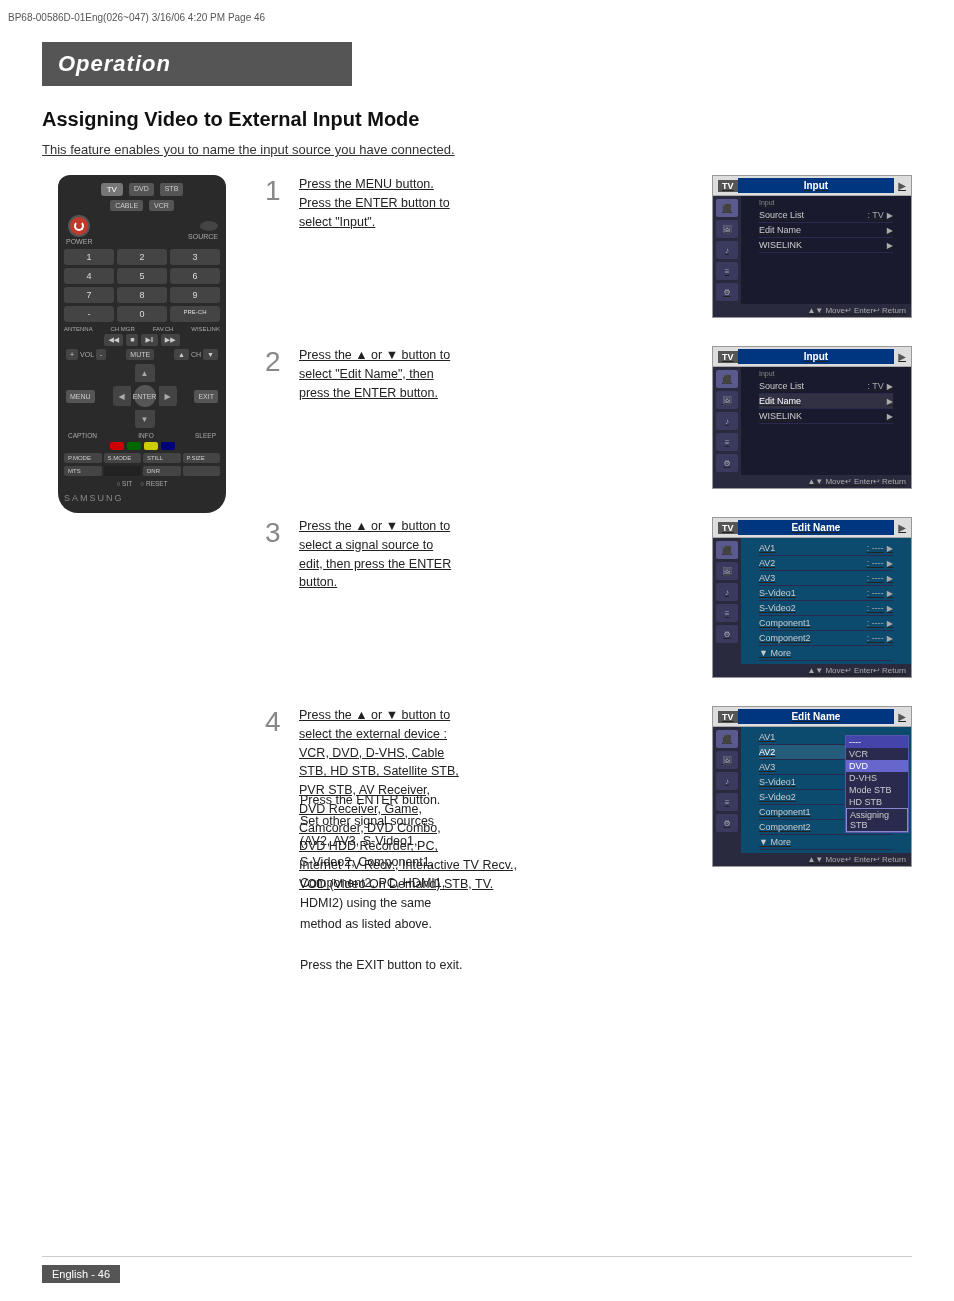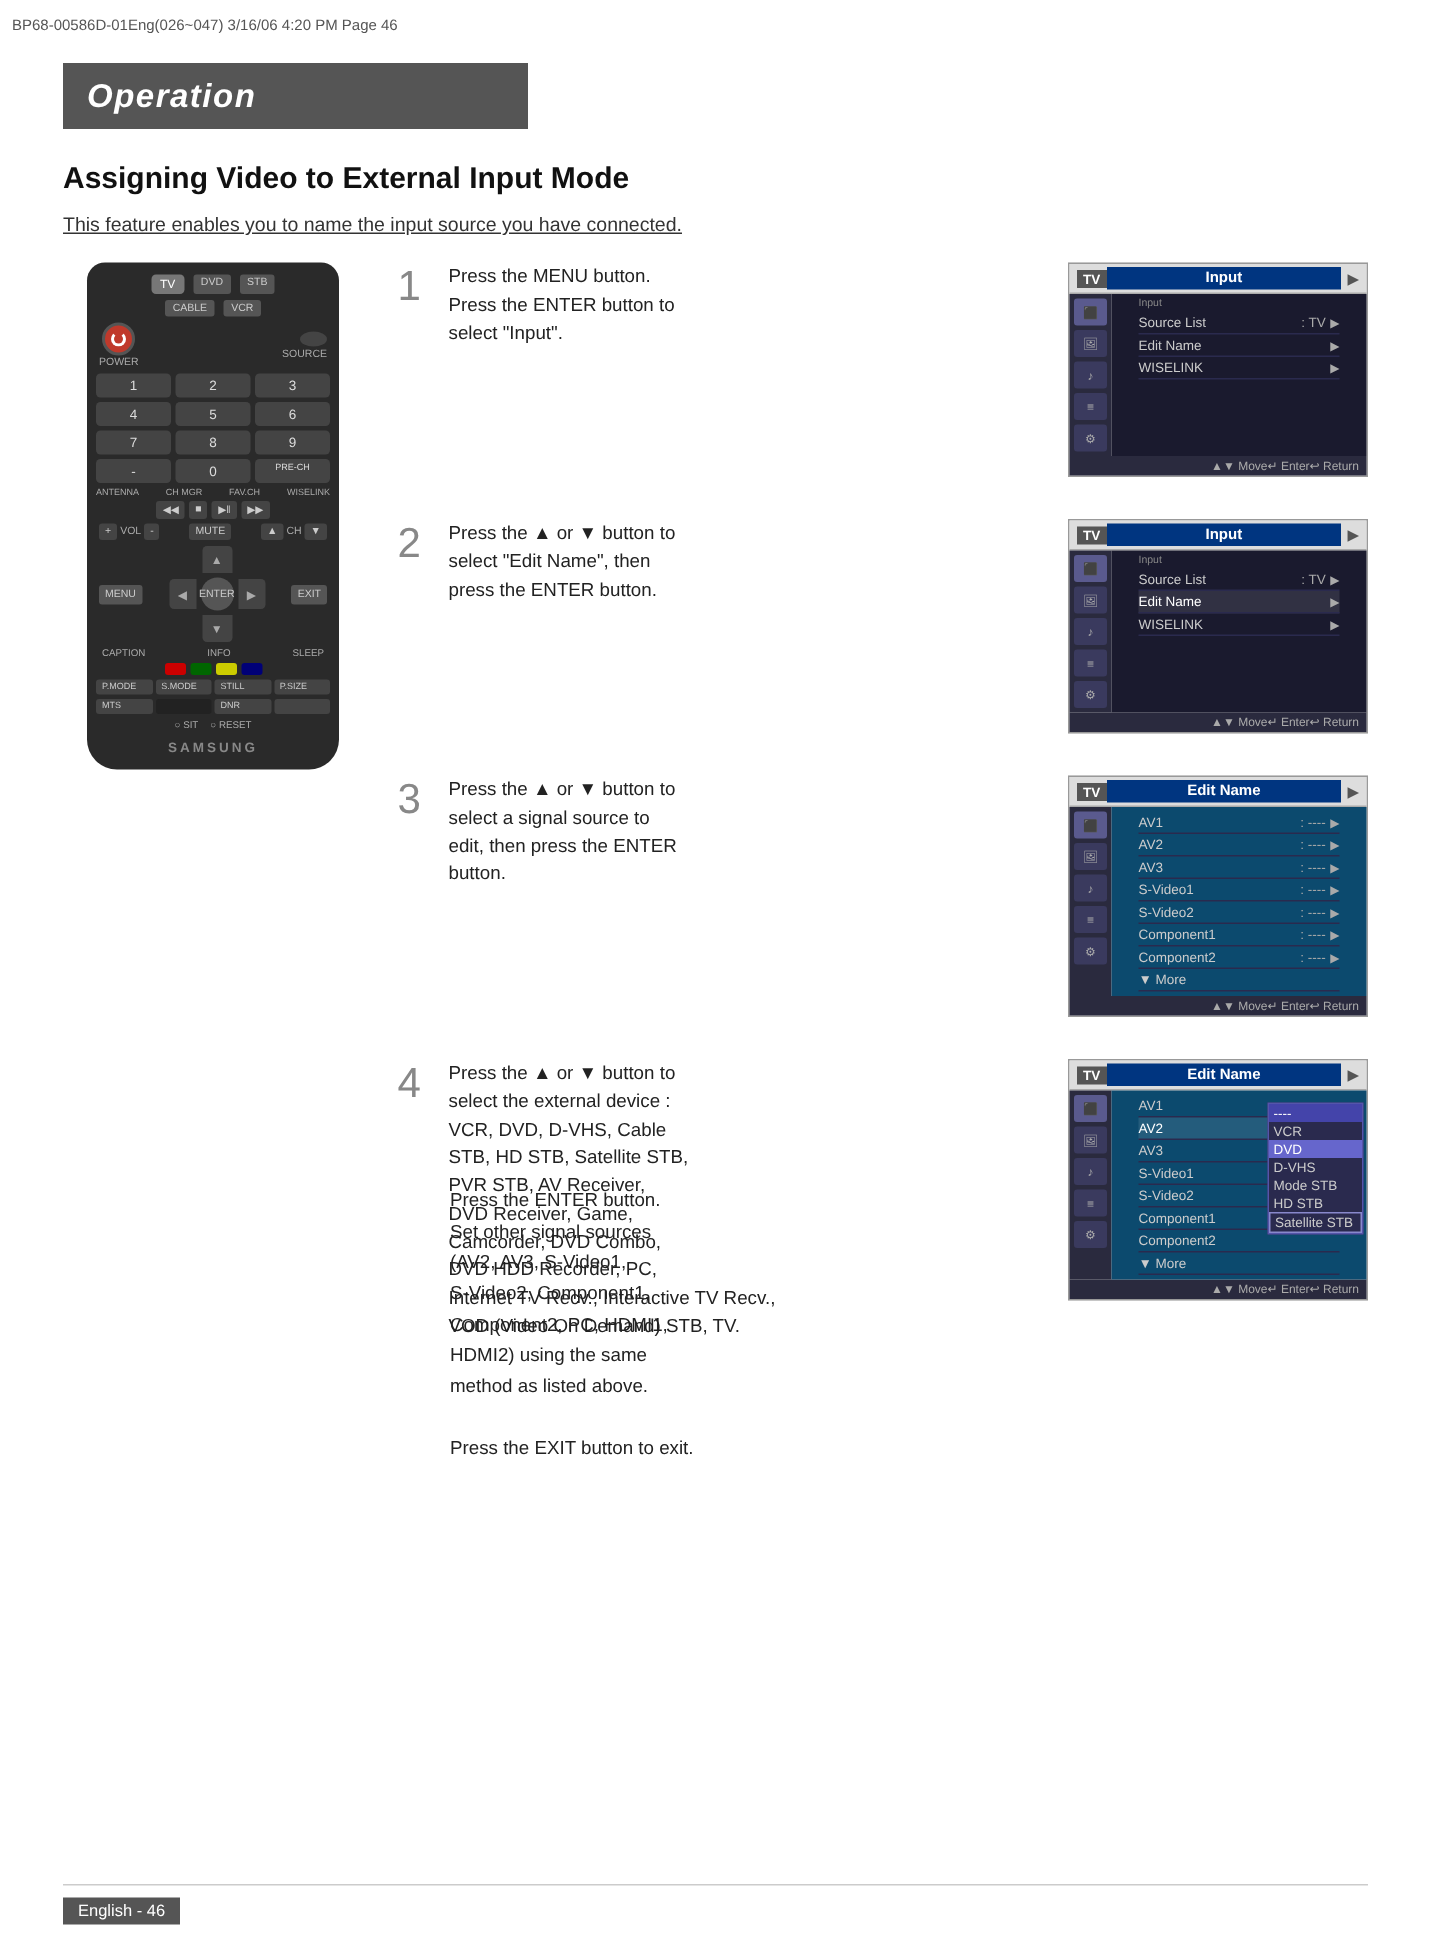--- a/index.html
+++ b/index.html
@@ -101,20 +101,21 @@
       line-height: 1;
       margin-top: 2px;
       margin-right: 10px;
     }
 
     .step-content {
       flex: 1;
       display: flex;
       gap: 12px;
       align-items: flex-start;
+      text-decoration: underline;
     }
 
     .step-text {
       flex: 1;
       font-size: 12.5px;
       line-height: 1.5;
       color: #222;
     }
 
     
@@ -407,24 +408,23 @@
       margin: 3px 0;
     }
 
     .remote-color-btn {
       width: 14px;
       height: 8px;
       border-radius: 2px;
     }
 
     .samsung-logo {
-      text-align: center;
       color: #888;
       font-size: 9px;
-      font-weight: bold;
+      font-weight: normal;
       letter-spacing: 2px;
       margin-top: 6px;
     }
   </style>
 </head>
 <body>
 
 <div class="header-bar">
   <span>BP68-00586D-01Eng(026~047)   3/16/06   4:20 PM   Page 46</span>
 </div>
@@ -775,21 +775,21 @@
               </div>
             </div>
 
             <div style="position:absolute; right:2px; top:8px; background:#2a2a4e; border:1px solid #5555aa; width:64px; z-index:10;">
               <div class="dropdown-item" style="background:#4444aa; color:#fff;">----</div>
               <div class="dropdown-item">VCR</div>
               <div class="dropdown-item sel">DVD</div>
               <div class="dropdown-item">D-VHS</div>
               <div class="dropdown-item">Mode STB</div>
               <div class="dropdown-item">HD STB</div>
-              <div class="dropdown-item" style="border:1px solid #8888cc;">Satellite STB</div>
+              <div class="dropdown-item" style="border:1px solid #8888cc;">Assigning STB</div>
             </div>
           </div>
         </div>
         <div class="tv-bottom-bar">
           <span>▲▼ Move</span>
           <span>↵ Enter</span>
           <span>↩ Return</span>
         </div>
       </div>
     </div>

